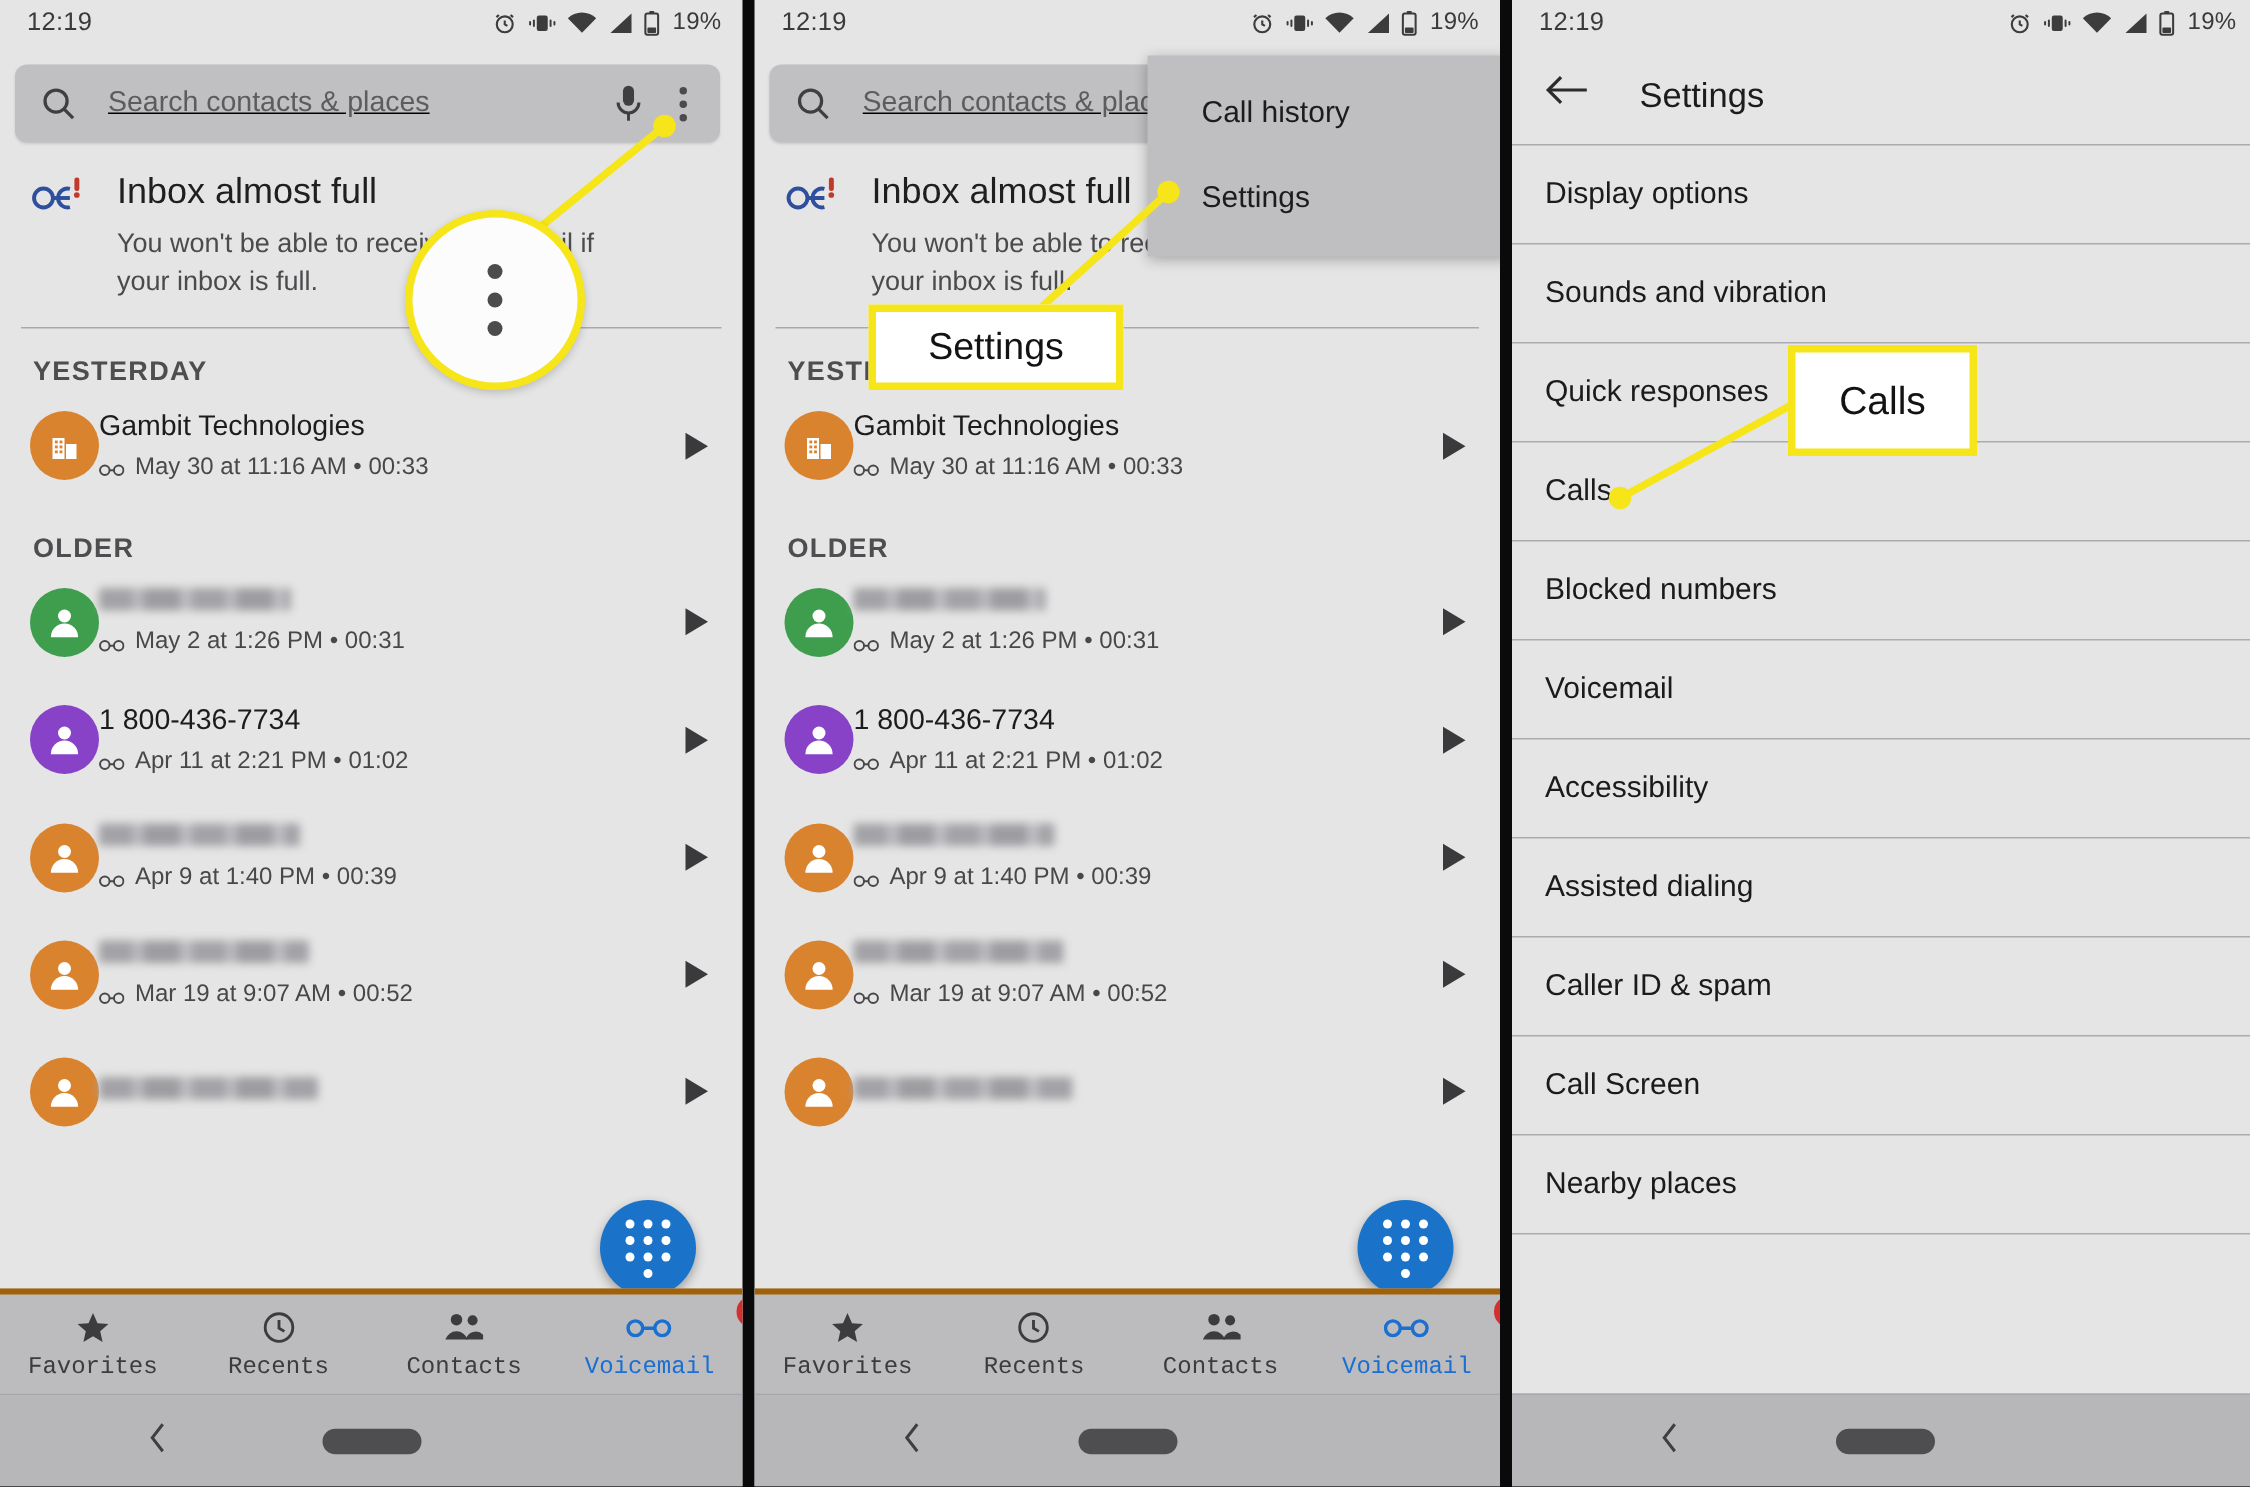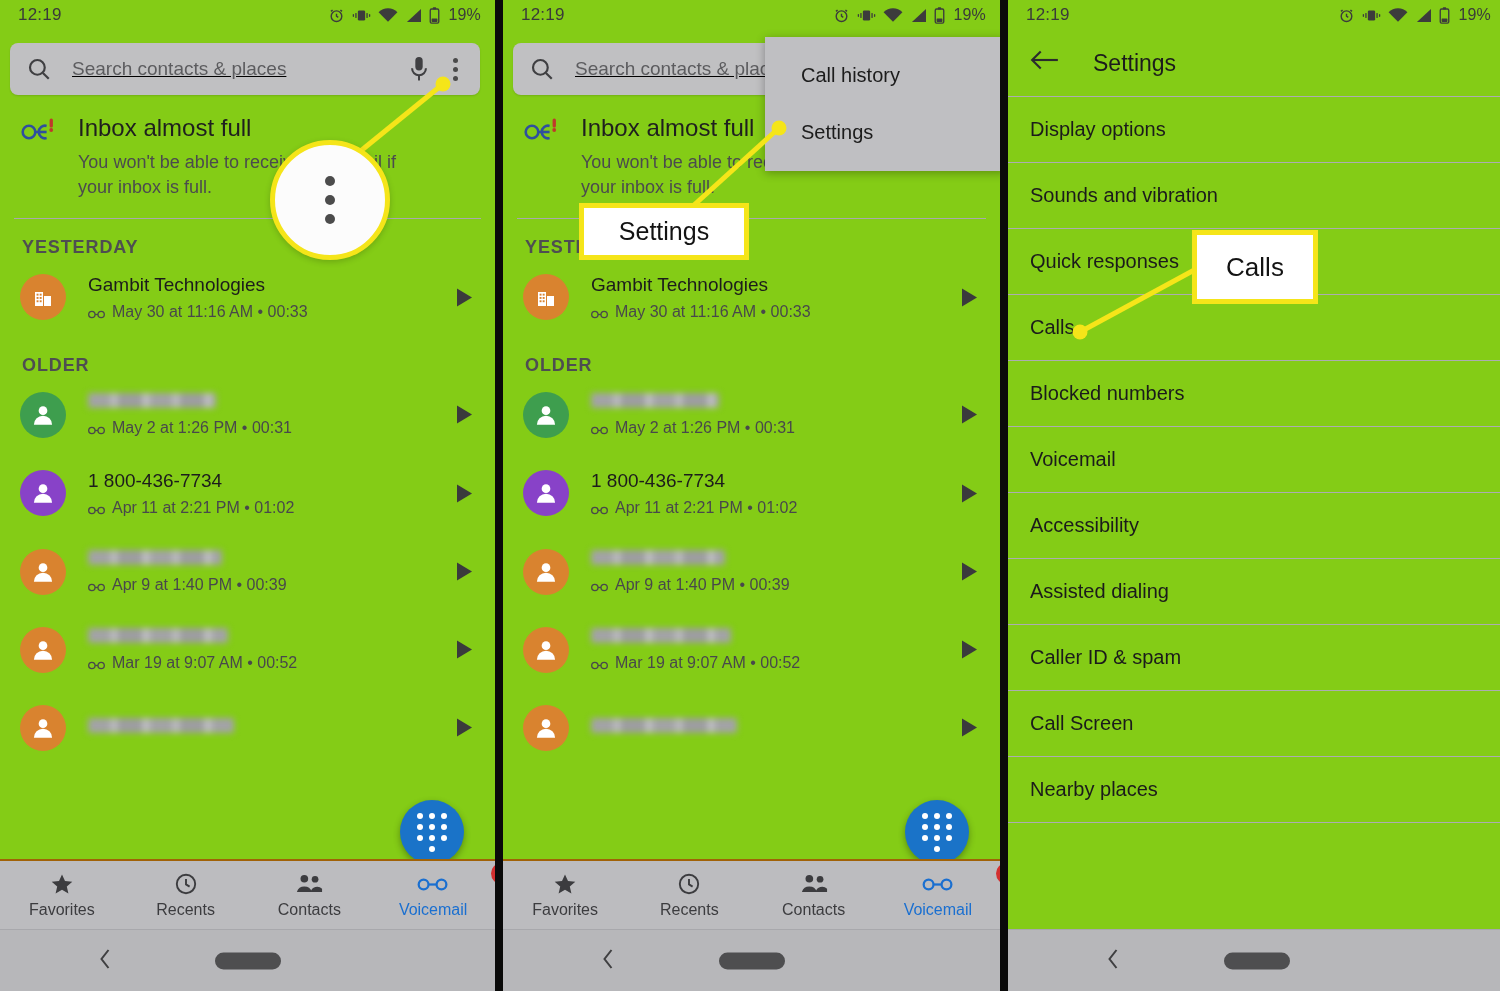--- a/index.html
+++ b/index.html
@@ -7,21 +7,21 @@
     width: 1500px; height: 991px;
     background: #000;
     font-family: "Liberation Sans", sans-serif;
     overflow: hidden;
   }
   #root { position: relative; width: 1500px; height: 991px; display: flex; background: #000; }
 
   .phone {
     position: relative;
     height: 991px;
-    background: #84cc16;
+    background: #e5e5e5;
     overflow: hidden;
     flex: 0 0 auto;
   }
   .p1 { width: 495px; }
   .divider { width: 8px; background: #0a0a0a; flex: 0 0 auto; height: 991px; }
   .p2 { width: 497px; }
   .p3 { width: 497px; }
 
   
   .statusbar {
@@ -59,21 +59,21 @@
   .notice .nbody { font-size: 18px; color: #4b4b4e; line-height: 1.38; margin-top: 8px; max-width: 345px; }
   .hr { height: 1px; background: #a9a9ad; margin: 18px 14px 0 14px; }
 
   
   .sect { font-size: 18px; letter-spacing: .9px; color: #4e4e51; padding: 18px 0 0 22px; font-weight: bold; }
 
   
   .row { display: flex; align-items: center; padding: 16px 18px 16px 20px; }
   .row .av { width: 46px; height: 46px; border-radius: 50%; flex: 0 0 auto;
     display: flex; align-items: center; justify-content: center; }
-  .row .rbody { margin-left: 22px; flex: 1 1 auto; min-width: 0; }
+  .row .rbody { flex: 1 1 auto; min-width: 0; }
   .row .rname { font-size: 19px; color: #1c1c1c; }
   .row .rname.blur {
     display: inline-block; height: 15px; border-radius: 2px;
     background: repeating-linear-gradient(90deg,#a3a3a7 0 22px,#b9b9bd 22px 30px,#9d9da1 30px 54px,#bdbdc1 54px 62px);
     filter: blur(3px);
   }
   .row .rmeta { font-size: 16px; color: #48484b; margin-top: 7px; display: flex; align-items: center; gap: 7px; }
   .row .play { width: 26px; flex: 0 0 auto; display: flex; justify-content: center; }
 
   .vm-mini { width: 17px; height: 11px; flex: 0 0 auto; }
@@ -86,21 +86,22 @@
     display: flex; align-items: center; justify-content: center;
   }
   .dialgrid { display: grid; grid-template-columns: repeat(3, 6px); gap: 5px 6px; justify-content: center; }
   .dialgrid i { width: 6px; height: 6px; border-radius: 50%; background: #fff; display: block; }
   .dialgrid i.last { grid-column: 2; }
 
   
   .bottomnav {
     position: absolute; left: 0; right: 0; bottom: 62px; height: 70px;
     background: #bcbcbf; display: flex; align-items: center;
-    border-top: 2px solid #a16207;
+    border-top: 4px solid #a16207;
+    font-family: Liberation Mono, monospace;
   }
   .navitem { flex: 1 1 0; text-align: center; position: relative; }
   .navitem .nlabel { font-size: 16px; color: #3c3c3f; margin-top: 4px; }
   .navitem.active .nlabel { color: #1a6fd0; }
   .navitem .nico { height: 26px; display: flex; align-items: center; justify-content: center; position: relative; }
   .badge {
     position: absolute; top: -8px; right: -17px;
     width: 21px; height: 21px; border-radius: 50%; background: #d32f2f; color: #fff;
     font-size: 13px; display: flex; align-items: center; justify-content: center;
   }

